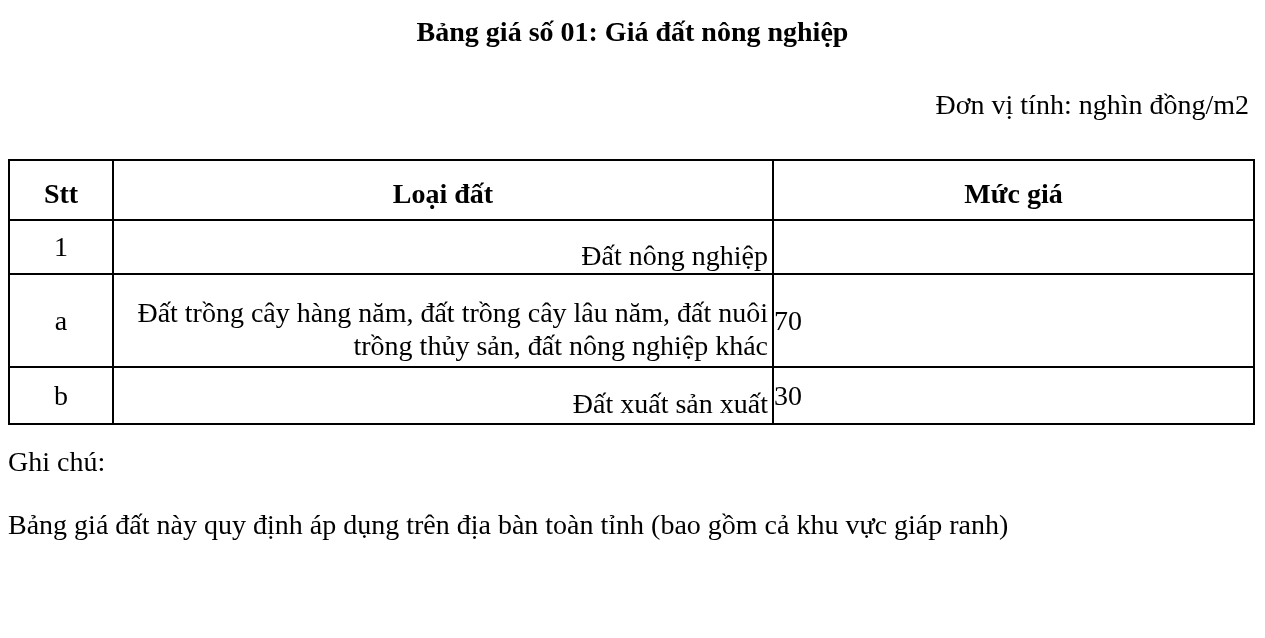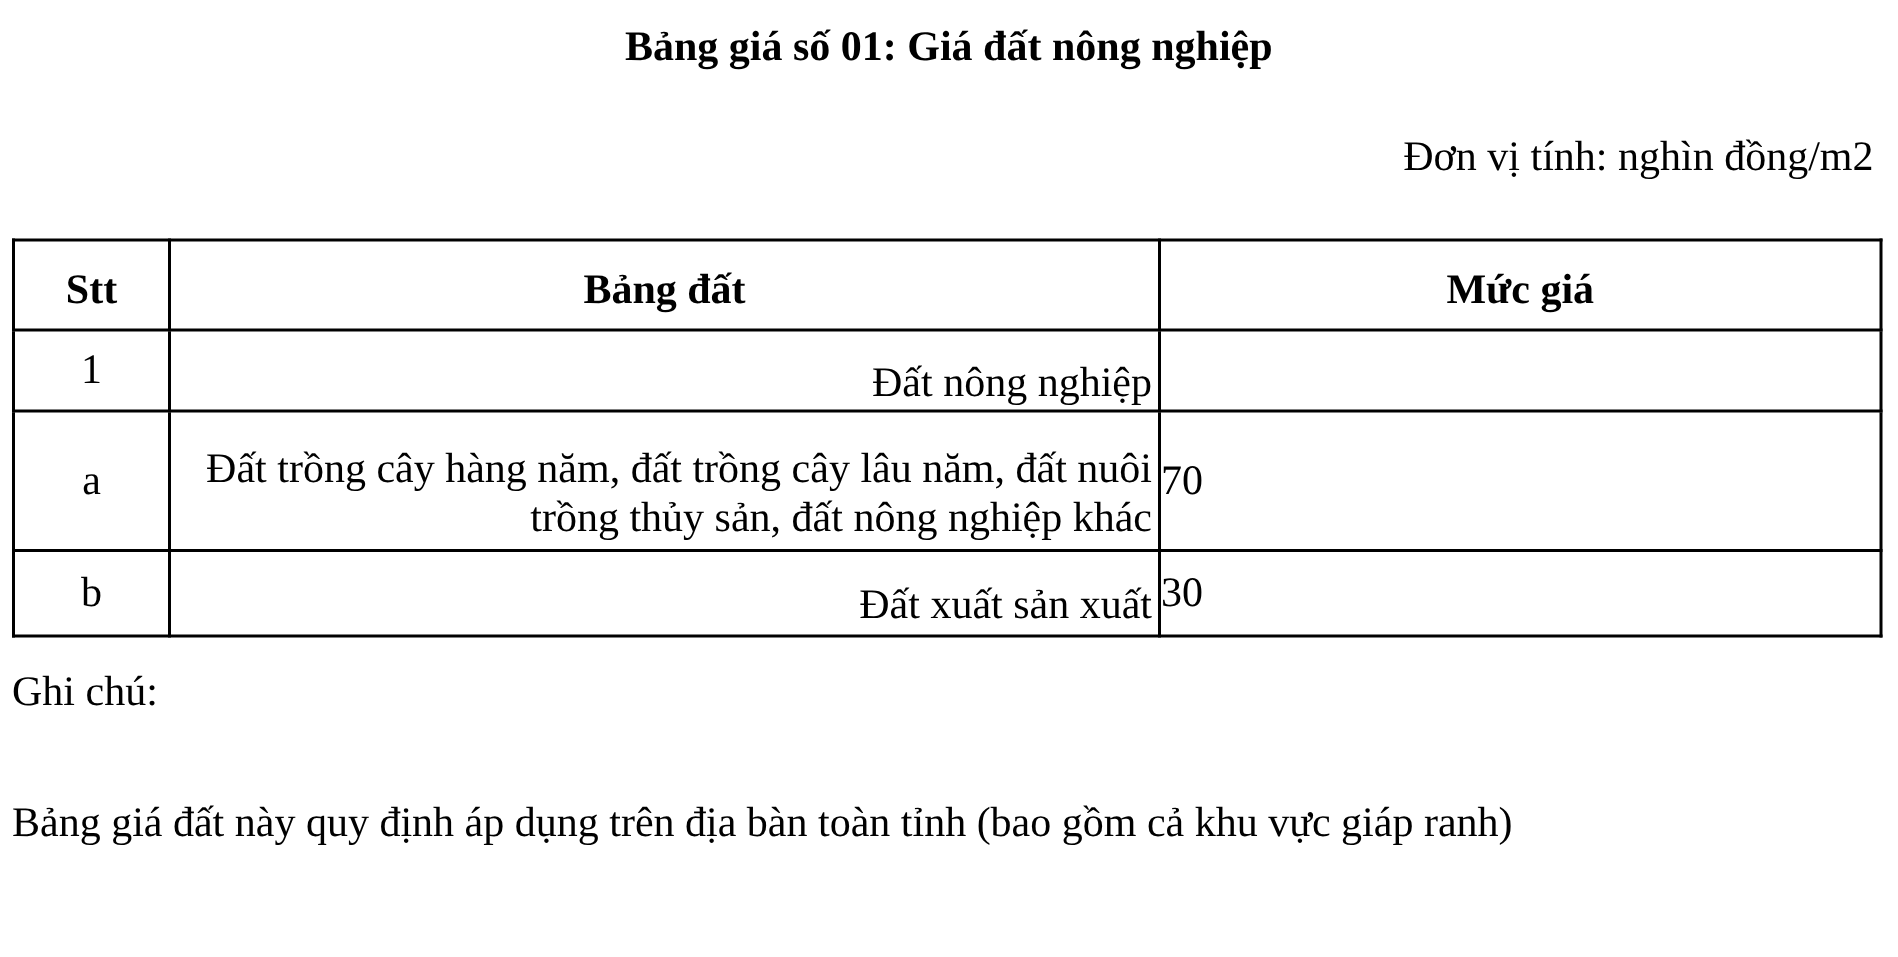--- a/index.html
+++ b/index.html
@@ -71,21 +71,21 @@
   }
   td.cell-price {
   }
   .notes-heading {
     margin: 20px 0 0 8px;
     font-weight: normal;
     font-size: 28px;
     line-height: 34px;
   }
   .notes-body {
-    margin: 52px 0 0 8px;
+    margin: 28px 0 0 8px;
     font-size: 28px;
     line-height: 36px;
   }
 </style>
 </head>
 <body>
 
 <div class="page">
 
   <div class="doc-title">Bảng giá số 01: Giá đất nông nghiệp</div>
@@ -95,21 +95,21 @@
 
   <table class="price-table">
     <colgroup>
       <col class="col-stt">
       <col class="col-type">
       <col class="col-price">
     </colgroup>
     <thead>
       <tr class="row-head">
         <th class="cell-head">Stt</th>
-        <th class="cell-head">Bảng đất</th>
+        <th class="cell-head">Loại đất</th>
         <th class="cell-head">Mức giá</th>
       </tr>
     </thead>
     <tbody>
       <tr class="row-1">
         <td class="cell-stt">1</td>
         <td class="cell-type">Đất nông nghiệp</td>
         <td class="cell-price"></td>
       </tr>
       <tr class="row-a">

